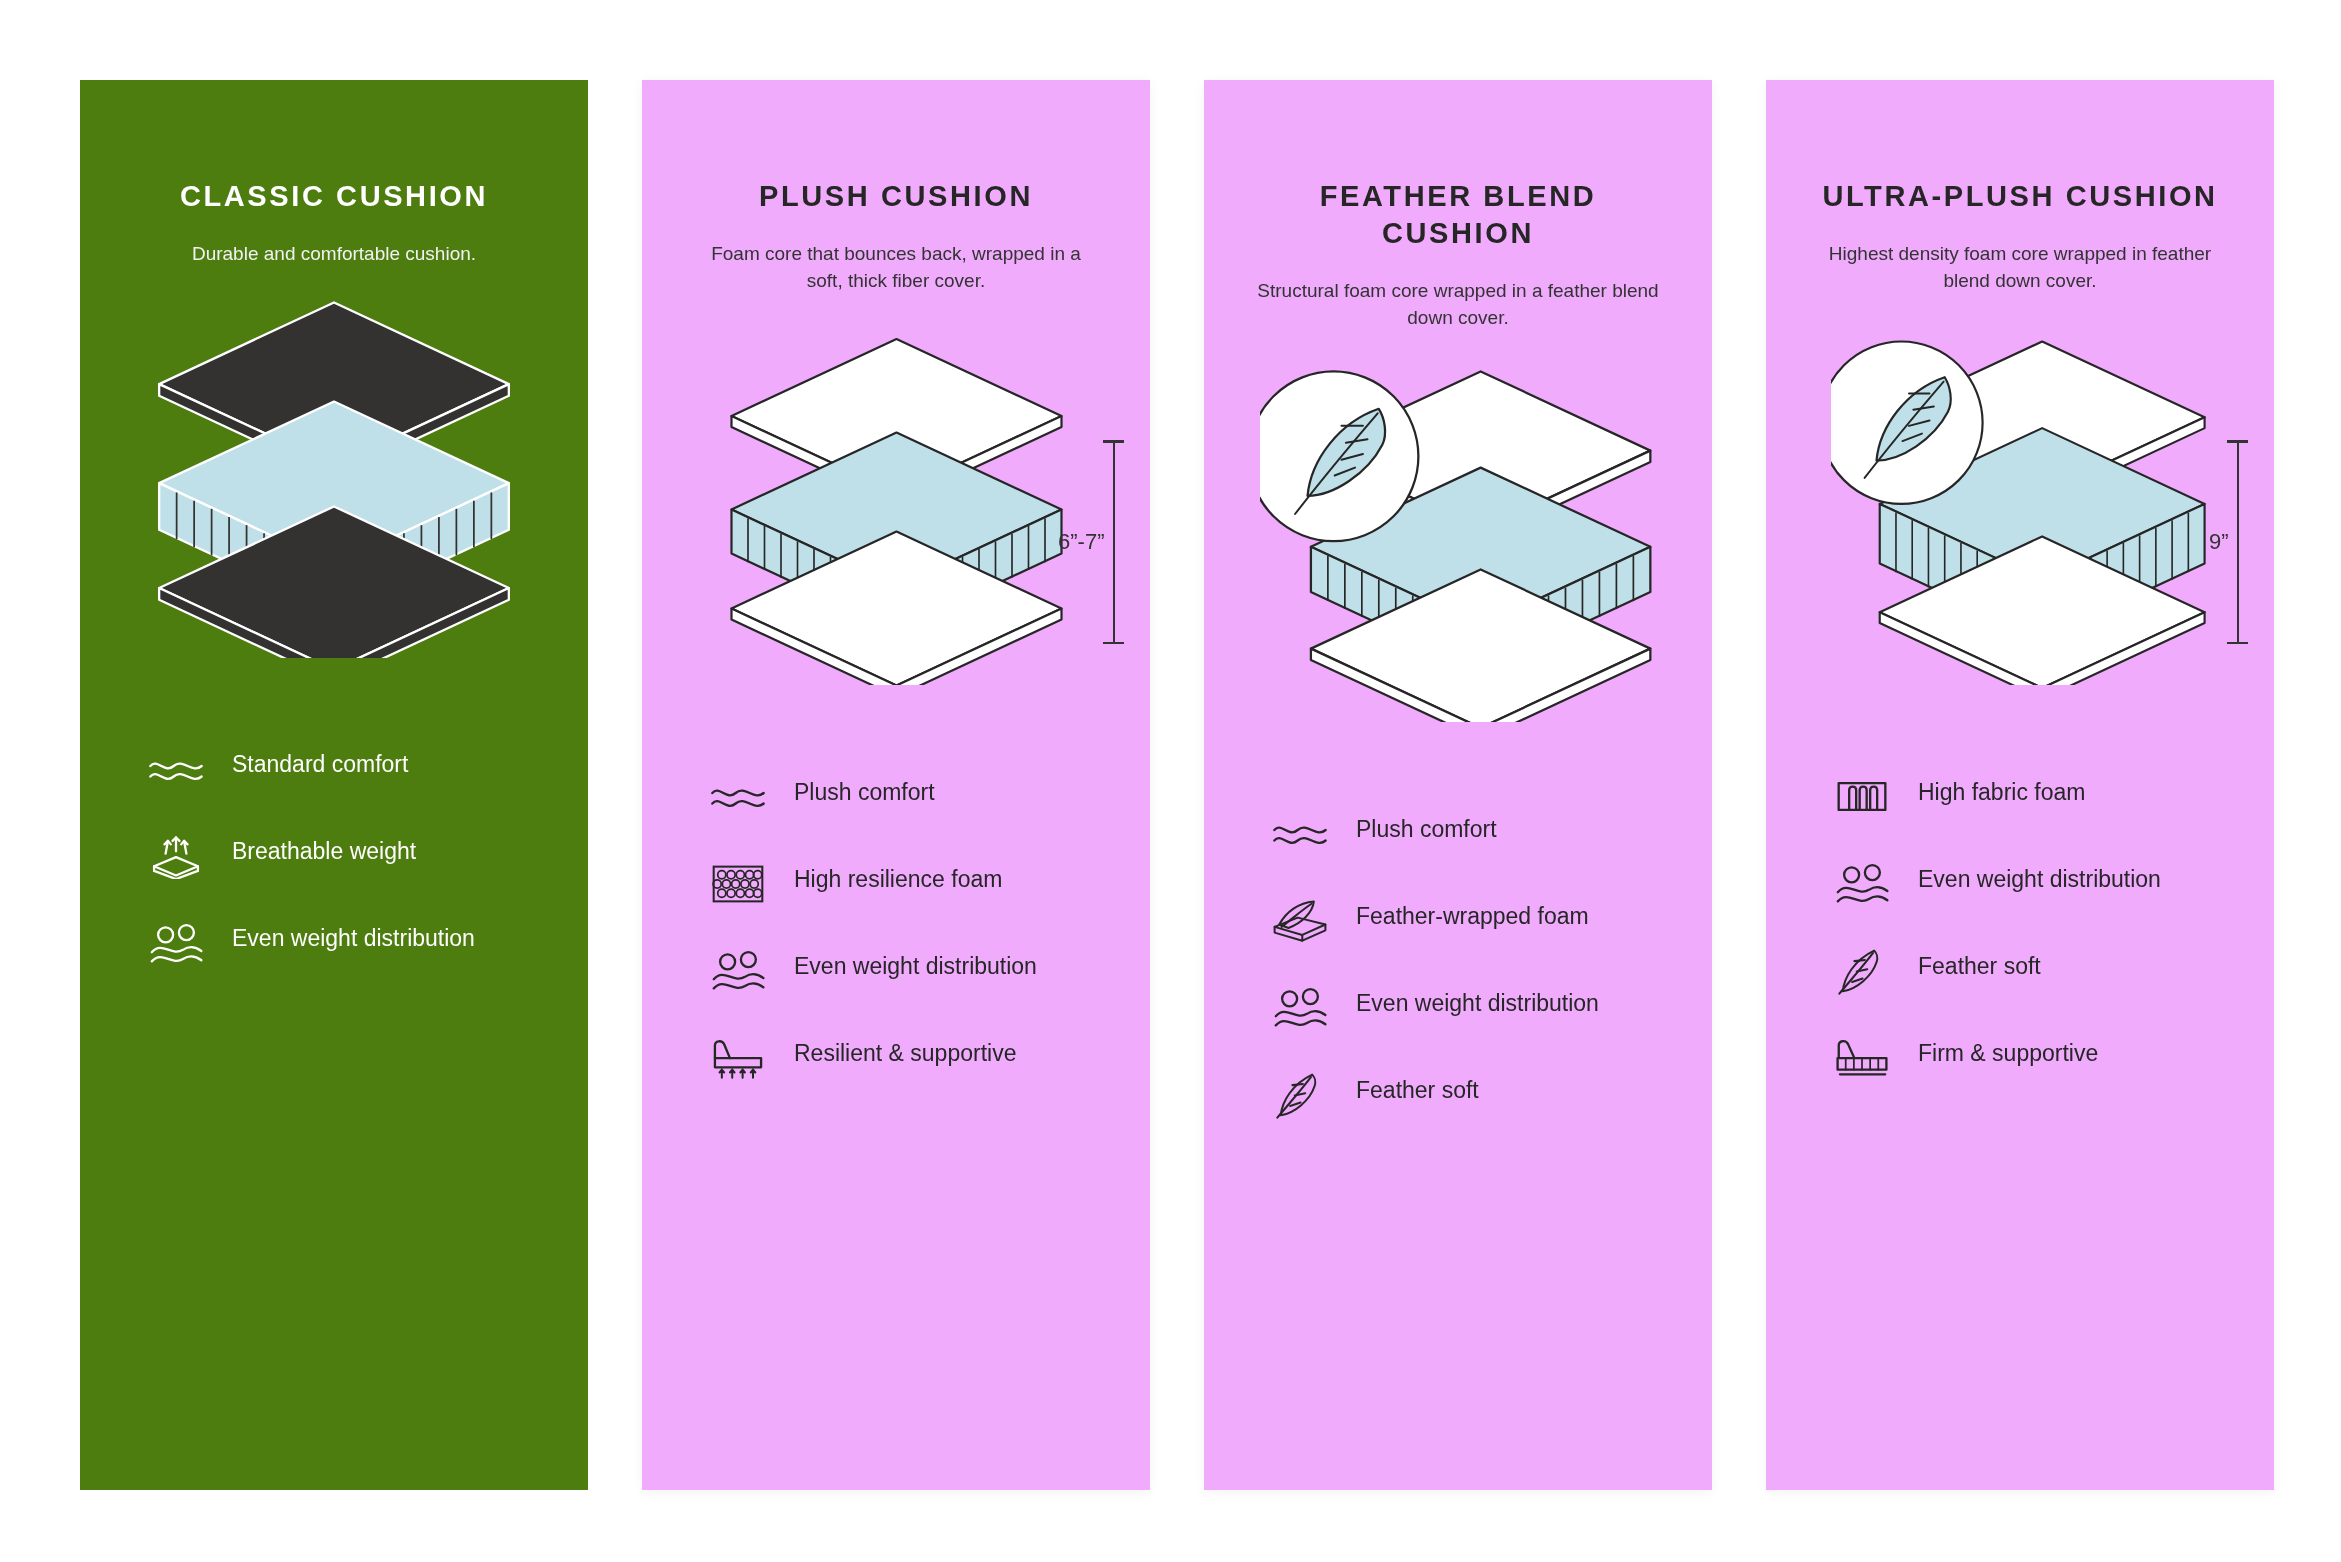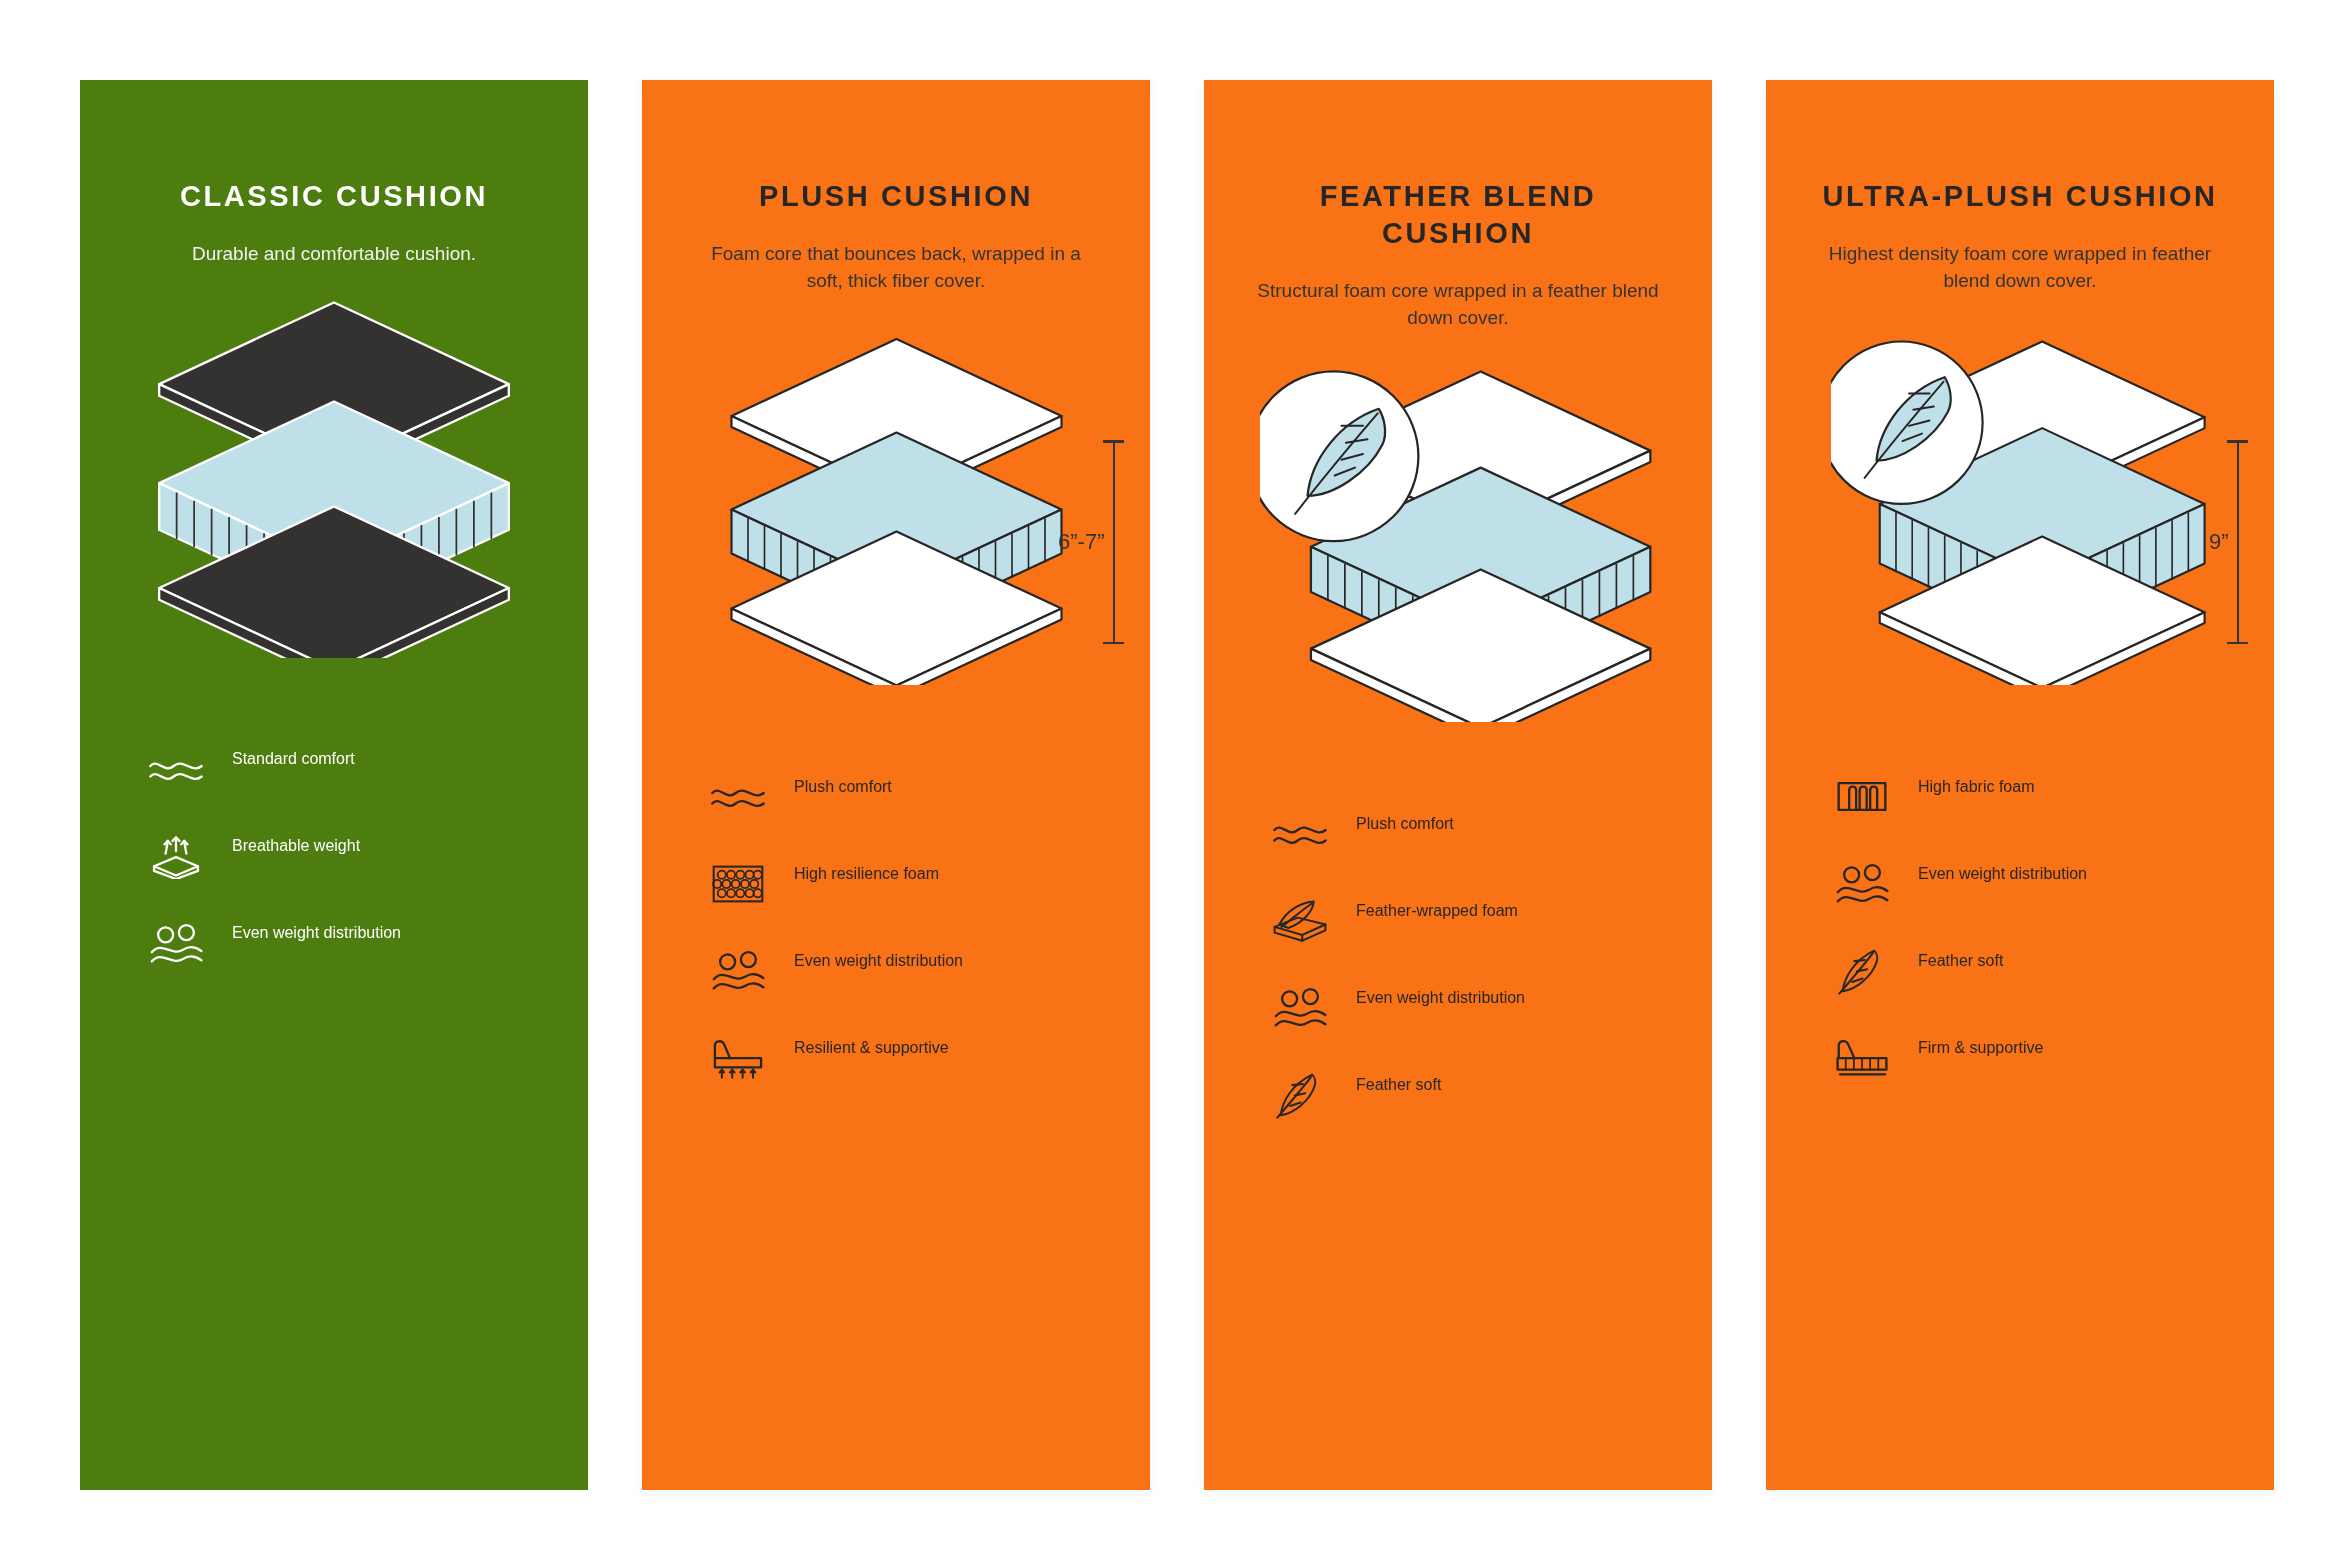--- a/index.html
+++ b/index.html
@@ -26,21 +26,21 @@
     gap: 54px;
   }
   .card {
     width: 508px;
     height: 1410px;
     position: relative;
     padding: 0;
     flex: 0 0 auto;
   }
   .card.light {
-    background: #f97316;
+    background: #f0abfc;
     box-shadow: 0 2.3px 10.5px rgba(0,0,0,0.05);
   }
   .card.dark {
     background: #4d7c0f;
   }
   .card-title {
     text-align: center;
     font-size: 29px;
     font-weight: bold;
     letter-spacing: 2.6px;
@@ -109,21 +109,21 @@
     margin-bottom: 26px;
     min-height: 61px;
   }
   .feature .ico {
     flex: 0 0 61px;
     width: 61px; height: 61px;
     display: flex; align-items: center; justify-content: center;
   }
   .feature .ico svg { display: block; }
   .feature .txt {
-    font-size: 16px;
+    font-size: 23px;
     line-height: 1.42;
     color: #262626;
     padding-top: 9.3px;
     max-width: 303px;
   }
   .card.dark .feature .txt { color: #ffffff; }
 </style>
 </head>
 <body>
 

